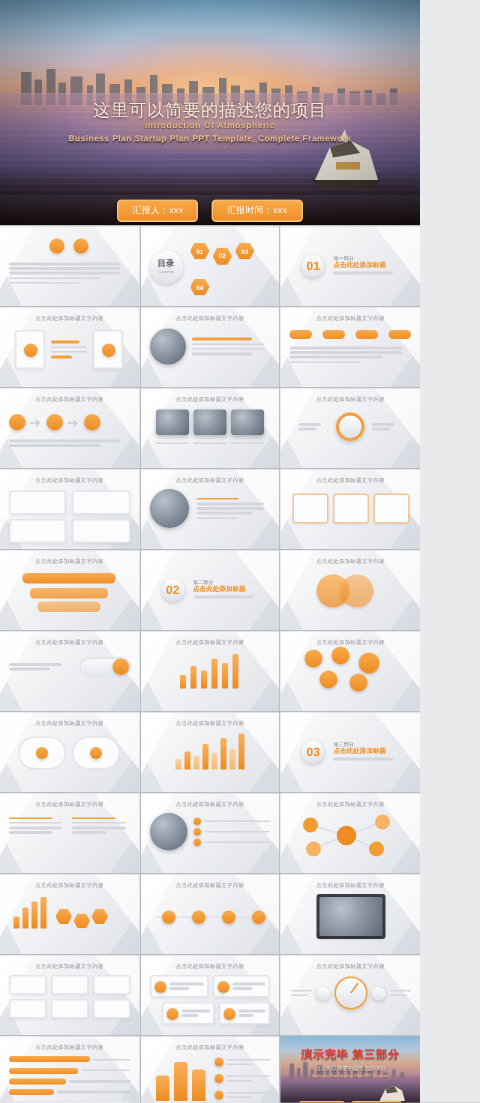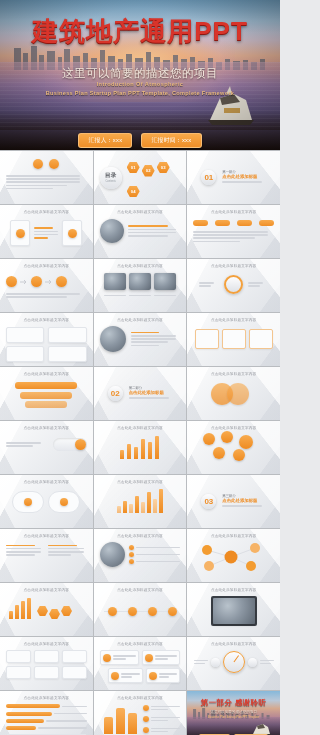--- a/index.html
+++ b/index.html
@@ -274,21 +274,20 @@
   <svg class="boat" viewBox="0 0 58 40">
     <path d="M10 34 L20 12 L34 8 L46 14 L52 34 Z" fill="#e7e2d6"></path>
     <path d="M20 12 L34 8 L40 16 L22 19 Z" fill="#5d554c"></path>
     <rect x="24" y="22" width="16" height="5" fill="#c79b4e"></rect>
     <path d="M8 34 L54 34 L50 39 L12 39 Z" fill="#3b332c"></path>
     <path d="M26 8 L30 0 L32 9 Z" fill="#ddd6c8"></path>
   </svg>
 
   <div class="vignette"></div>
 
-  <div class="cover-title">建筑地产通用PPT</div>
   <div class="cover-sub">这里可以简要的描述您的项目</div>
   <div class="cover-en1">Introduction Of Atmospheric</div>
   <div class="cover-en2">Business Plan Startup Plan PPT Template, Complete Framework</div>
 
   <div class="cover-meta">
     <div class="meta-btn">汇报人：xxx</div>
     <div class="meta-btn">汇报时间：xxx</div>
   </div>
 </div>
 
@@ -867,21 +866,21 @@
         <rect x="74" y="6" width="2" height="6"></rect>
           <rect x="79" y="8" width="3" height="4"></rect>
       </g>
     </svg>
     <div class="closing-water"></div>
     <svg class="closing-boat" viewBox="0 0 22 16">
       <path d="M3 13 L7 5 L13 3 L18 6 L20 13 Z" fill="#e7e2d6"></path>
       <path d="M7 5 L13 3 L15 7 L8 8 Z" fill="#5d554c"></path>
       <path d="M2 13 L21 13 L19 16 L4 16 Z" fill="#3b332c"></path>
     </svg>
-    <div class="closing-title">第一部分 感谢聆听</div>
+    <div class="closing-title">演示完毕 第三部分</div>
     <div class="closing-sub">这里可以简要的描述您的项目</div>
     <div class="closing-en">Business Plan Startup Plan PPT Template</div>
     <div class="closing-meta">
       <div class="meta-btn">汇报人：xxx</div>
       <div class="meta-btn">汇报时间：xxx</div>
     </div>
   </div>
 
 </div>
 

